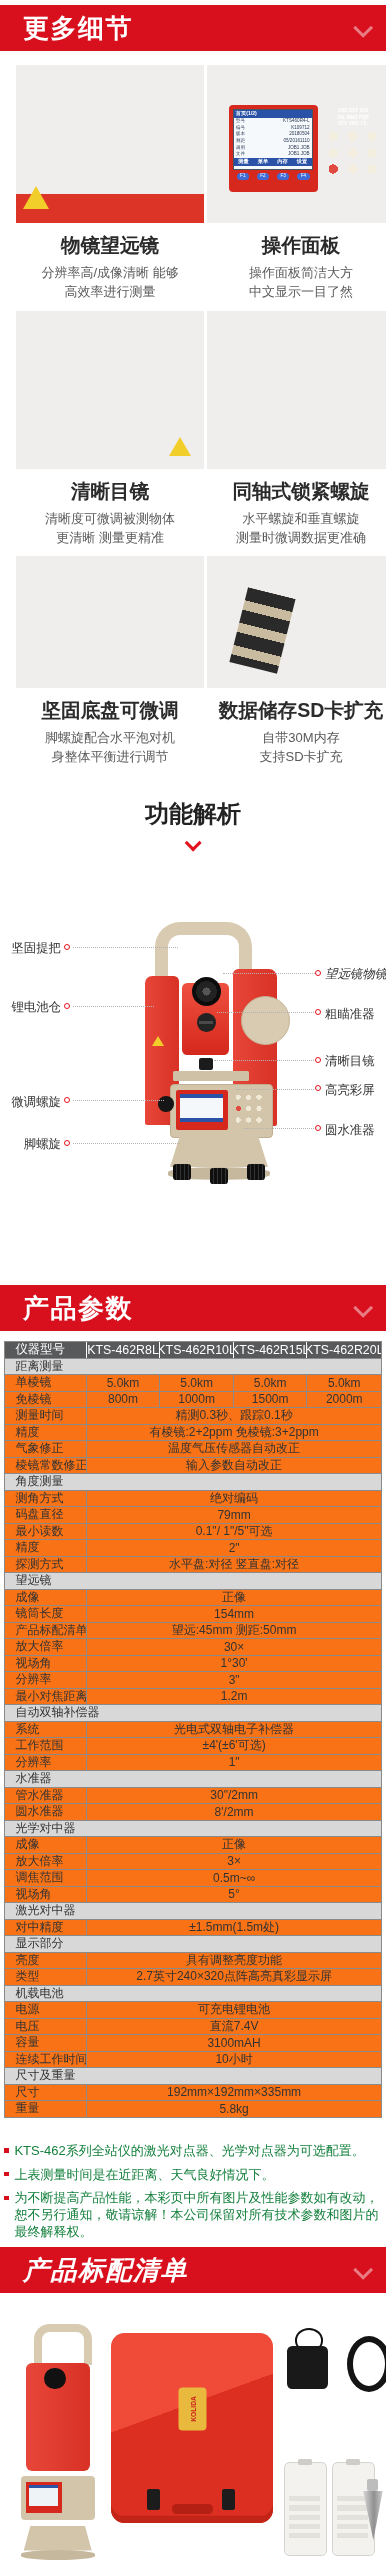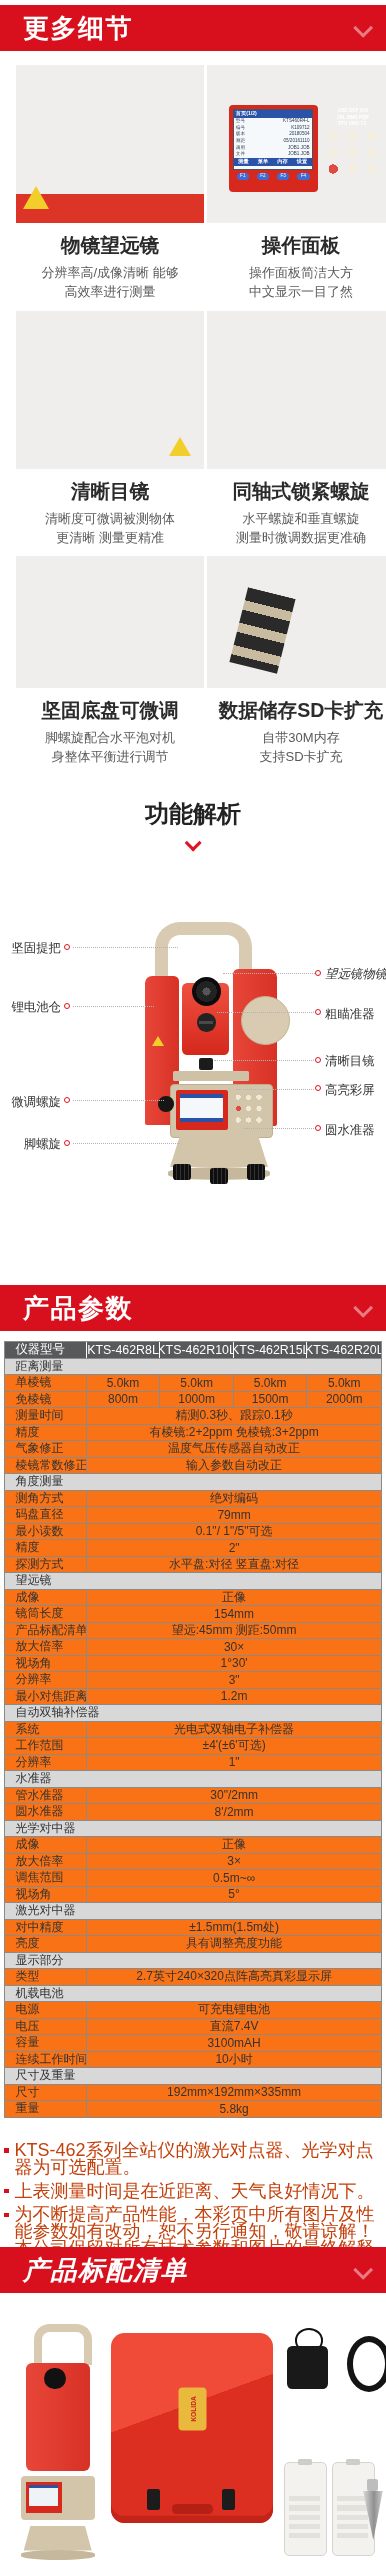--- a/index.html
+++ b/index.html
@@ -122,21 +122,21 @@
   .t-cell:last-child{border-right:none;}
   .t-label{width:82px;justify-content:flex-start;padding-left:10.3px;}
   .t-model{width:74px;}
   .t-span{flex:1;}
   .t-row.head .t-cell{border-right:0.5px solid #fff;font-size:12.4px;}
   .t-row.head .t-cell:last-child{border-right:none;}
   .t-row.sec .t-cell{border-right:none;justify-content:flex-start;padding-left:10.3px;width:100%;}
 
   
   .notes{position:absolute;left:4.1px;top:2142px;width:378px;}
-  .note{position:relative;padding-left:10.3px;font-size:18px;line-height:17px;color:#c2410c;margin-bottom:6.7px;}
+  .note{position:relative;padding-left:10.3px;font-size:13px;line-height:17px;color:#15803d;margin-bottom:6.7px;}
   .note .nb{position:absolute;left:0;top:6.2px;width:4.6px;height:4.6px;background:#d8101e;}
 
   
   .collage{position:absolute;left:0;top:2303px;width:386px;height:435px;}
   .cg{position:absolute;}
   .c-station{left:14.4px;top:20.6px;width:87px;height:247px;}
   .cs-handle{position:absolute;left:19.6px;top:0;width:42px;height:33px;border:8.2px solid #d9cbb1;border-bottom:none;border-radius:15.5px 15.5px 0 0;}
   .cs-body{position:absolute;left:11.3px;top:39px;width:64px;height:108px;background:linear-gradient(90deg,#e8463a,#d83125);border-radius:6.2px;}
   .cs-lens{position:absolute;left:30px;top:44px;width:21.6px;height:21.6px;background:#111;border-radius:50%;}
   .cs-panel{position:absolute;left:6.2px;top:152px;width:74px;height:44px;background:#d3c5aa;border-radius:4.1px;}
@@ -470,26 +470,26 @@
         <div class="t-cell t-label">视场角</div>
         <div class="t-cell t-span">5°</div>
       </div>
       <div class="t-row sec">
         <div class="t-cell">激光对中器</div>
       </div>
       <div class="t-row">
         <div class="t-cell t-label">对中精度</div>
         <div class="t-cell t-span">±1.5mm(1.5m处)</div>
       </div>
+      <div class="t-row sec">
+        <div class="t-cell">显示部分</div>
+      </div>
       <div class="t-row">
         <div class="t-cell t-label">亮度</div>
         <div class="t-cell t-span">具有调整亮度功能</div>
-      </div>
-      <div class="t-row sec">
-        <div class="t-cell">显示部分</div>
       </div>
       <div class="t-row">
         <div class="t-cell t-label">类型</div>
         <div class="t-cell t-span">2.7英寸240×320点阵高亮真彩显示屏</div>
       </div>
       <div class="t-row sec">
         <div class="t-cell">机载电池</div>
       </div>
       <div class="t-row">
         <div class="t-cell t-label">电源</div>

